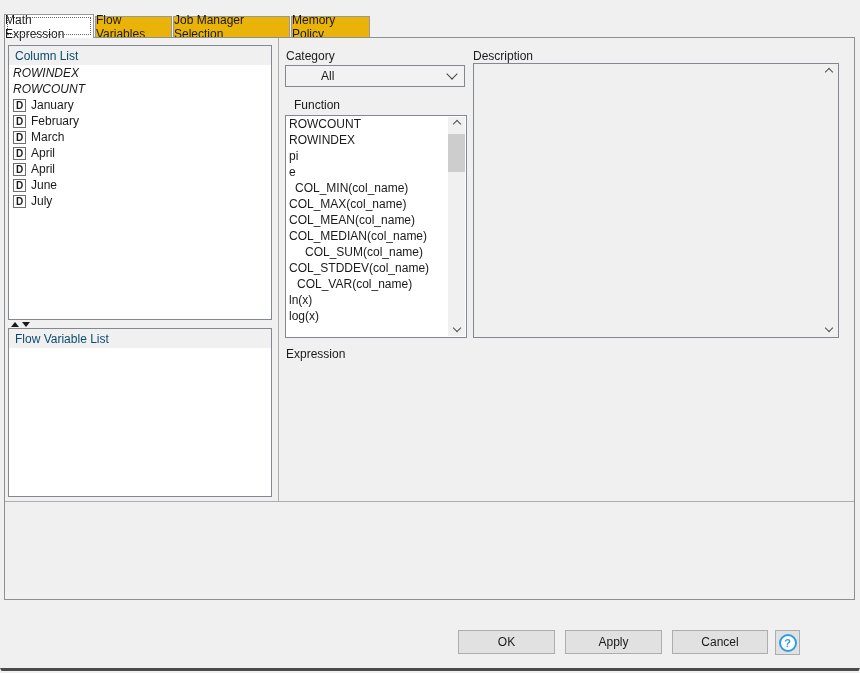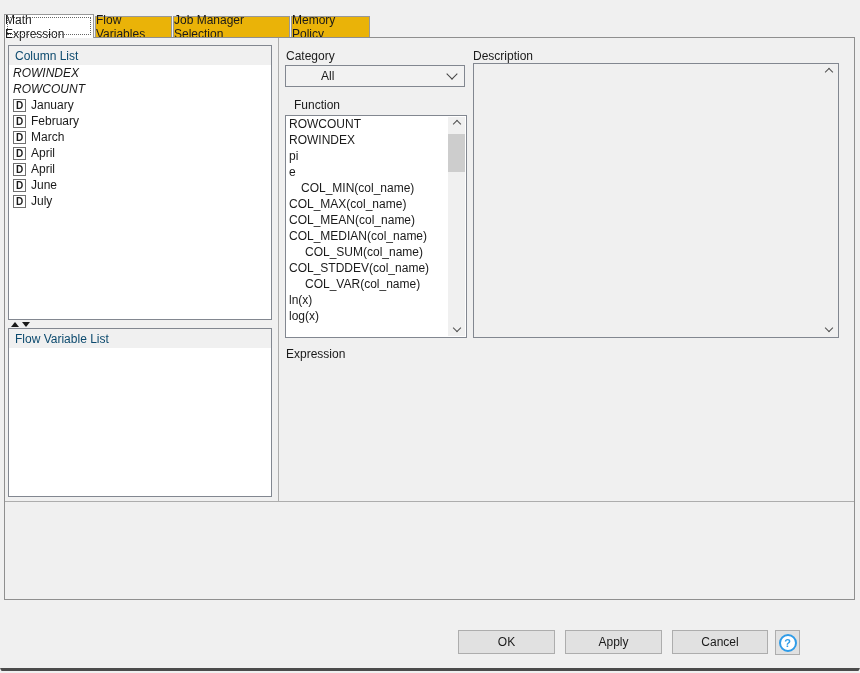--- a/index.html
+++ b/index.html
@@ -164,27 +164,27 @@
       <span class="chev"></span>
     </div>
 
     <div class="label" style="left:289px; top:60px;">Function</div>
     <div class="panel" style="left:280px; top:77px; width:182px; height:223px;">
       <div id="function-list-body" style="position:absolute; left:0; top:0; right:17px; bottom:0; overflow:hidden;">
           <div class="lrow" style="padding-left: 3px;">ROWCOUNT</div>
           <div class="lrow" style="padding-left: 3px;">ROWINDEX</div>
           <div class="lrow" style="padding-left: 3px;">pi</div>
           <div class="lrow" style="padding-left: 3px;">e</div>
-          <div class="lrow" style="padding-left: 15px;">COL_MIN(col_name)</div>
+          <div class="lrow" style="padding-left: 9px;">COL_MIN(col_name)</div>
           <div class="lrow" style="padding-left: 3px;">COL_MAX(col_name)</div>
           <div class="lrow" style="padding-left: 3px;">COL_MEAN(col_name)</div>
           <div class="lrow" style="padding-left: 3px;">COL_MEDIAN(col_name)</div>
           <div class="lrow" style="padding-left: 19px;">COL_SUM(col_name)</div>
           <div class="lrow" style="padding-left: 3px;">COL_STDDEV(col_name)</div>
-          <div class="lrow" style="padding-left: 11px; margin-left: 8px;">COL_VAR(col_name)</div>
+          <div class="lrow" style="padding-left: 11px;">COL_VAR(col_name)</div>
           <div class="lrow" style="padding-left: 3px;">ln(x)</div>
           <div class="lrow" style="padding-left: 3px;">log(x)</div>
         </div>
       <div class="sbar">
         <div class="arrow" style="top:0;">
             <span class="chev up"></span>
           </div>
         <div class="thumb" style="top:17px; height:38px;"></div>
         <div class="arrow" style="bottom:0;">
             <span class="chev"></span>

